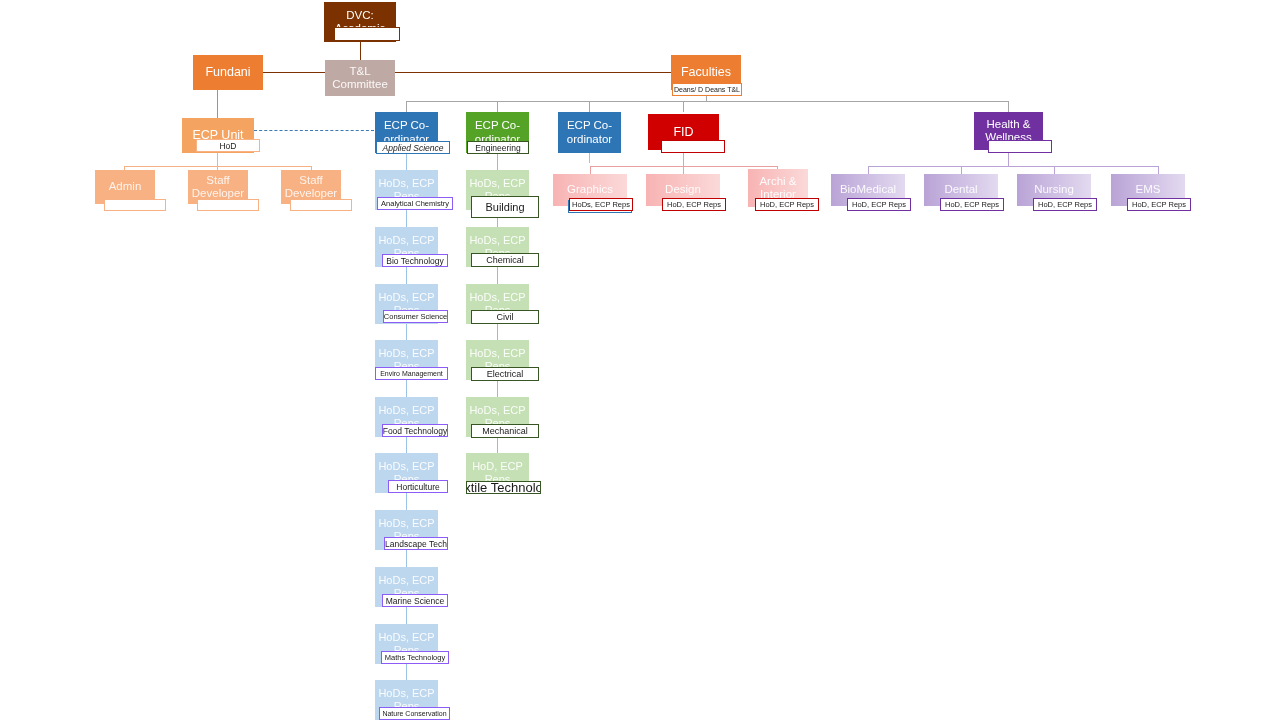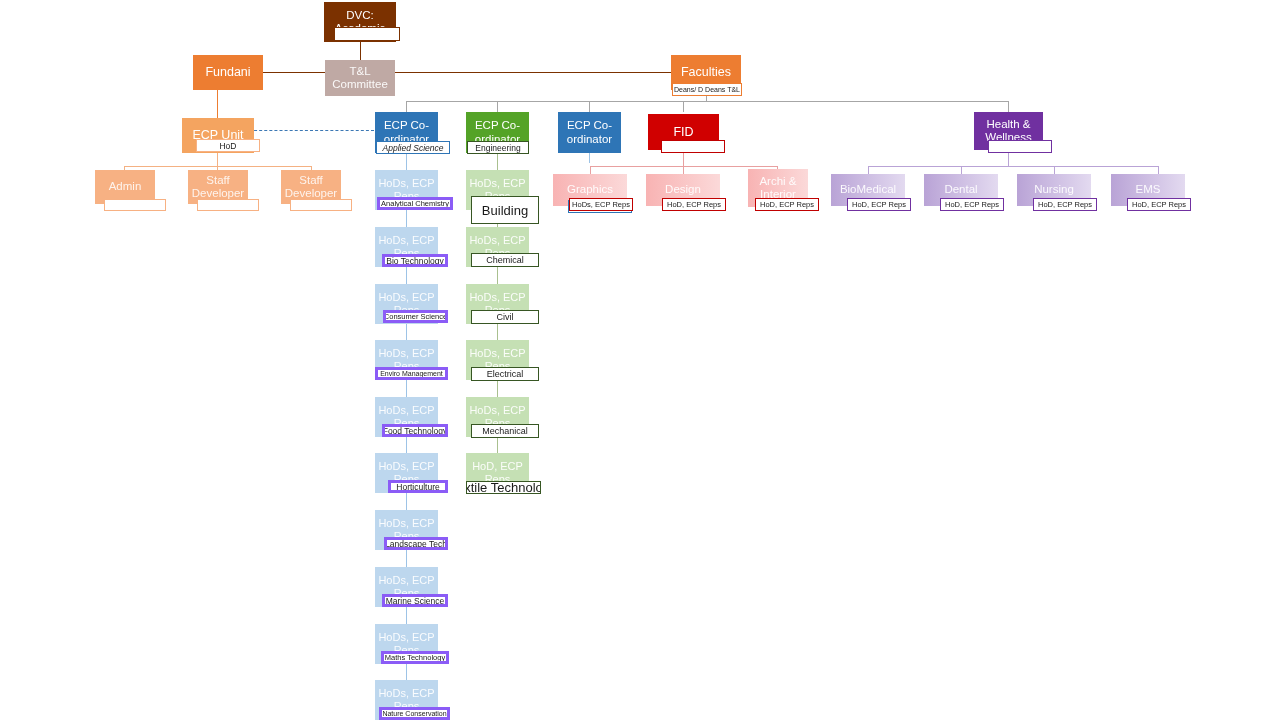--- a/index.html
+++ b/index.html
@@ -60,21 +60,21 @@
   .c-purple{background:#7030A0;justify-content:flex-end;}
 
   .c-pinkG {background:linear-gradient(90deg,#F8B3B3 0%,#FBD9D9 100%);}
   .c-purpG {background:linear-gradient(90deg,#B9A3D6 0%,#E3DAF0 100%);}
 
   
   .sb-dvc  {border:1px solid #7B3100;}
   .sb-org  {border:1px solid #ED7D31;}
   .sb-orgL {border:1px solid #F7B183;}
   .sb-blue {border:1px solid #2E75B6;}
-  .sb-blueL{border:3px solid #8b5cf6;}
+  .sb-blueL{border:1px solid #8b5cf6;}
   .sb-green{border:1px solid #375623;}
   .sb-red  {border:1px solid #C00000;}
   .sb-purp {border:1px solid #7030A0;}
 
   
   .t13{font-size:12.5px;}
   .t12{font-size:11.5px;}
   .t11{font-size:11px;}
 
   
@@ -257,21 +257,21 @@
   <div class="sub sb-blueL" style="left:379px;top:707px;width:71px;height:13px;font-size:7px;">Nature Conservation</div>
 
   <div class="node c-green t12" style="left:466px;top:112px;width:63px;height:41px;">
     <span class="ttl">ECP Co-ordinator</span>
   </div>
   <div class="sub sb-green" style="left:467px;top:141px;width:62px;height:13px;">Engineering</div>
 
   <div class="node c-greenL t11" style="left:466px;top:170px;width:63px;height:40px;">
     <span class="ttl faded">HoDs, ECP Reps</span>
   </div>
-  <div class="sub sb-green" style="left:471px;top:196px;width:68px;height:28px;font-size:13px;">Building</div>
+  <div class="sub sb-green" style="left:471px;top:196px;width:68px;height:22px;font-size:11px;">Building</div>
 
   <div class="node c-greenL t11" style="left:466px;top:227px;width:63px;height:40px;">
     <span class="ttl faded">HoDs, ECP Reps</span>
   </div>
   <div class="sub sb-green" style="left:471px;top:253px;width:68px;height:14px;font-size:9px;">Chemical</div>
 
   <div class="node c-greenL t11" style="left:466px;top:284px;width:63px;height:40px;">
     <span class="ttl faded">HoDs, ECP Reps</span>
   </div>
   <div class="sub sb-green" style="left:471px;top:310px;width:68px;height:14px;font-size:9px;">Civil</div>

